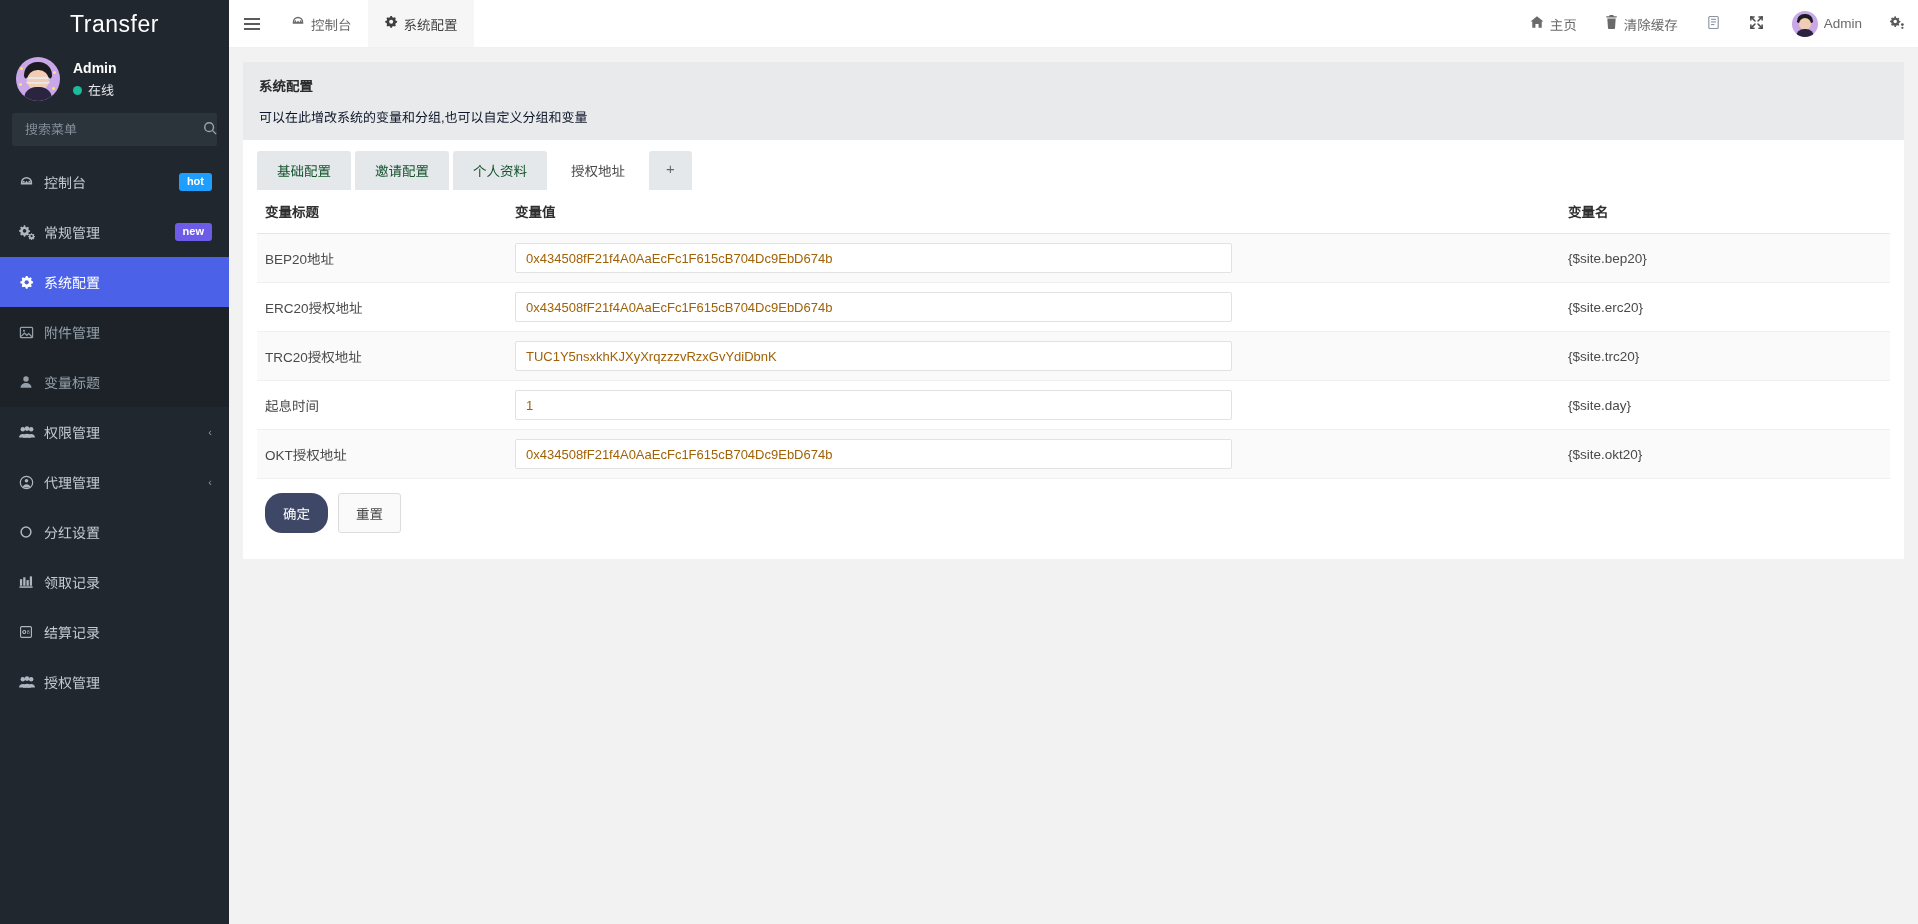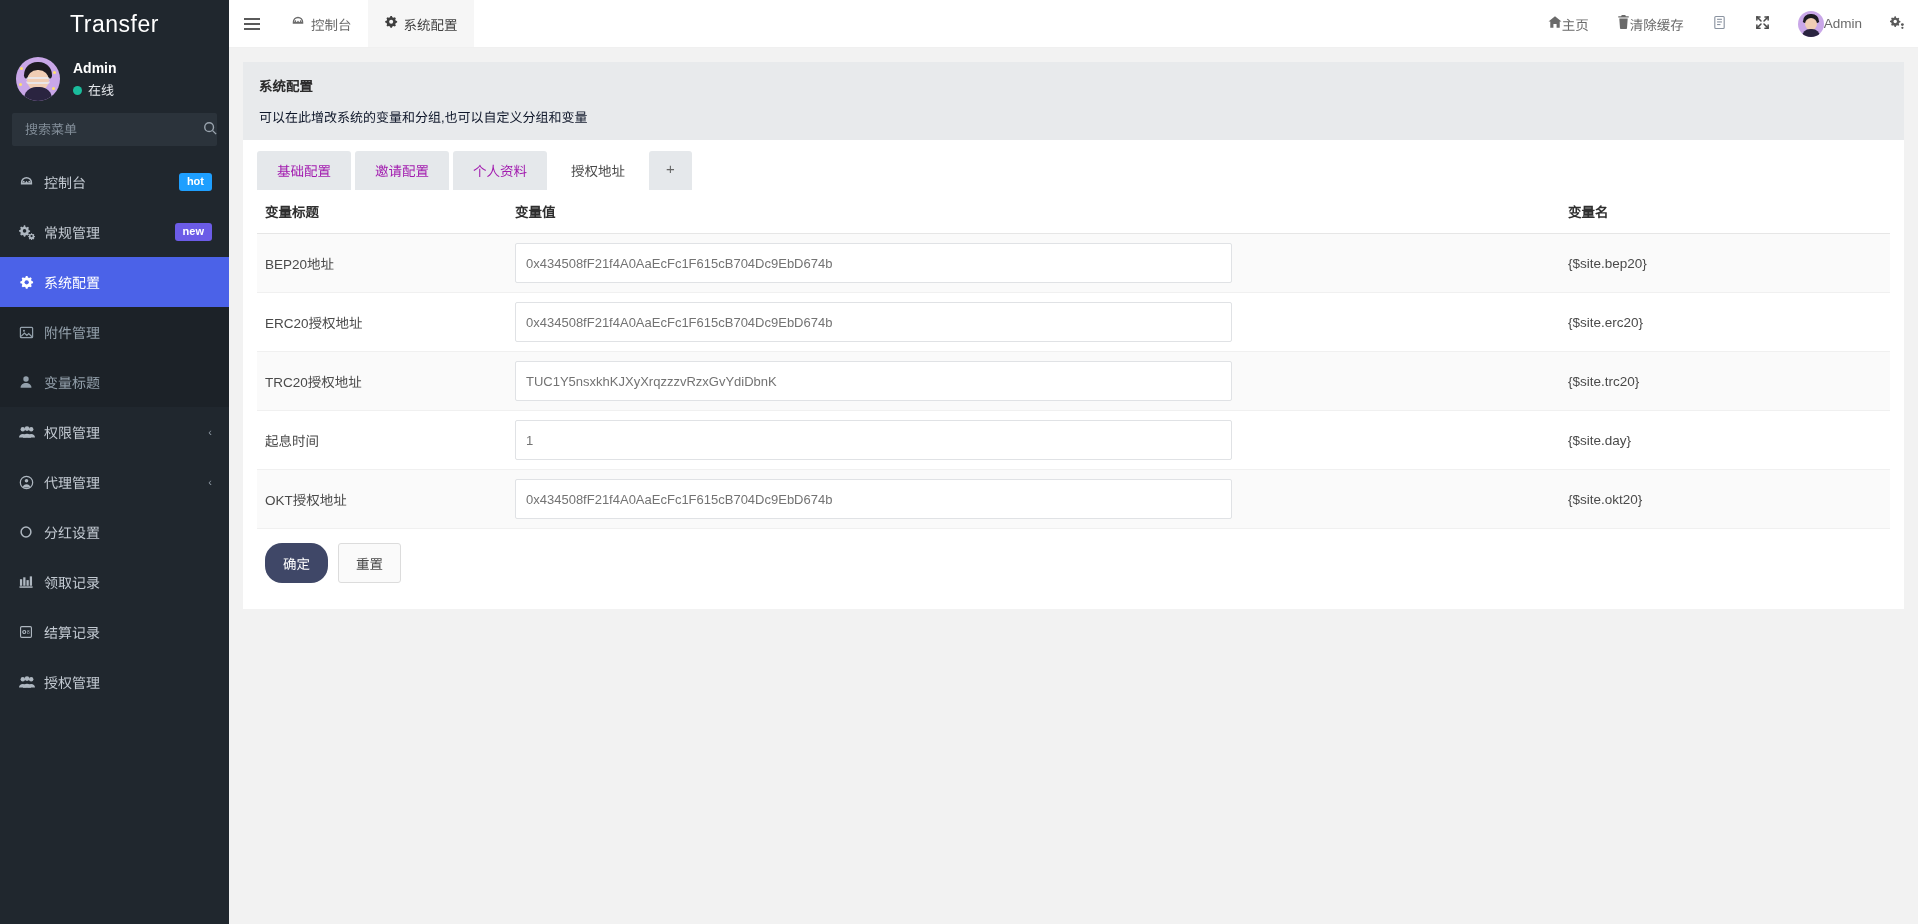--- a/index.html
+++ b/index.html
@@ -171,21 +171,21 @@
   .nav-tabs { display: flex; align-items: stretch; }
   .nav-tab {
     display: flex; align-items: center; gap: 6px;
     padding: 0 16px; font-size: 13.5px; color: #6b6b6b; cursor: pointer;
   }
   .nav-tab.sel { background: #f6f6f6; color: #3f3f3f; }
   .topbar-right {
     margin-left: auto; display: flex; align-items: center; gap: 0; padding-right: 13px;
   }
   .tb-item {
-    display: flex; align-items: center; 
+    display: flex; align-items: center; gap: 6px;
     padding: 0 14px; font-size: 13.5px; color: #6a6a6a; cursor: pointer; height: 48px;
   }
   .tb-avatar {
     width: 26px; height: 26px; border-radius: 50%; background: #c9a7e8;
     position: relative; overflow: hidden; flex: 0 0 26px;
   }
   .tb-avatar .h { position: absolute; top: 3px; left: 5px; width: 16px; height: 9px; background: #1d1b22; border-radius: 8px 8px 2px 2px;}
   .tb-avatar .f { position: absolute; top: 7px; left: 7px; width: 12px; height: 12px; background: #f0cdb4; border-radius: 6px;}
   .tb-avatar .b { position: absolute; bottom: 0; left: 4px; width: 18px; height: 8px; background: #2a2440; border-radius: 8px 8px 0 0;}
 
@@ -200,21 +200,21 @@
 
   .tabbar {
     background: #ffffff;
     padding: 11px 14px 0 14px;
     display: flex;
     gap: 4px;
     border-bottom: 0;
   }
   .tab {
     background: #e5e8eb;
-    color: #a21caf;
+    color: #14532d;
     font-size: 13.5px;
     padding: 9px 20px 10px;
     border-radius: 3px 3px 0 0;
     cursor: pointer;
     white-space: nowrap;
   }
   .tab.active { background: #ffffff; color: #4a4a4a; }
   .tab.plus { padding: 9px 17px 10px; color: #666; font-size: 15px; }
 
   .table-wrap { background: #fff; padding: 0 14px 20px; }
@@ -233,26 +233,26 @@
     color: #4a4a4a;
     vertical-align: middle;
     border-bottom: 1px solid #f0f0f0;
   }
   table.cfg tbody tr:nth-child(odd) { background: #fafafa; }
   .col-title { width: 250px; }
   .col-value { width: auto; }
   .col-name  { width: 330px; }
   .cfg-input {
     width: 717px;
-    height: 40px;
+    height: 30px;
     border: 1px solid #e0e2e5;
     border-radius: 2px;
     padding: 0 10px;
     font-size: 13px;
-    color: #737373;
+    color: #a16207;
     background: #fff;
     outline: none;
     font-family: "Liberation Sans", sans-serif;
   }
   .var-name { color: #3c3c3c; font-size: 13.5px; }
 
   .form-actions { padding: 14px 8px 6px 8px; display: flex; gap: 10px; }
   .btn {
     font-size: 13.5px;
     padding: 9px 17px;

